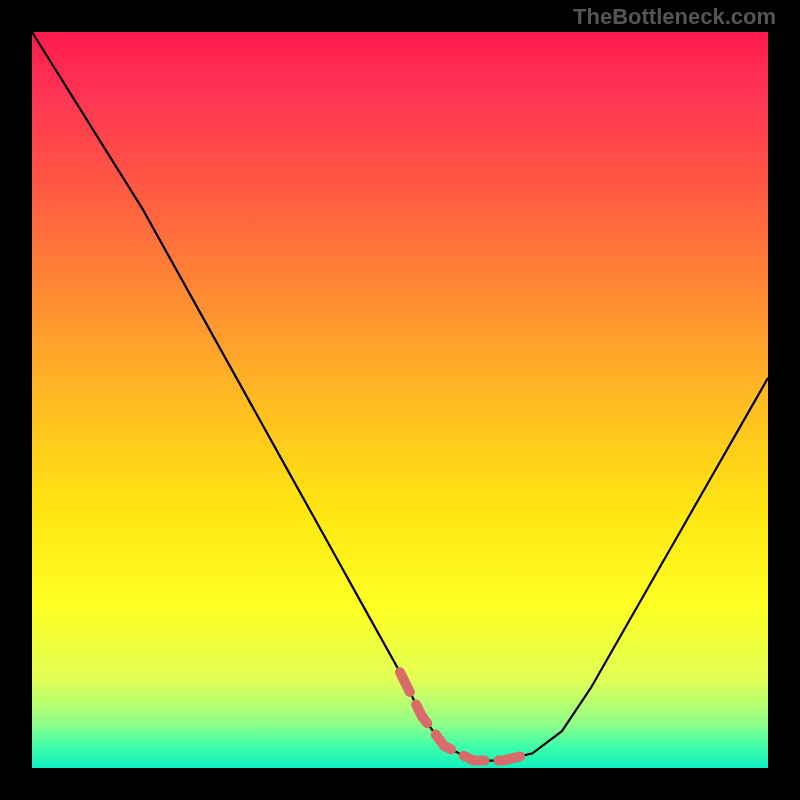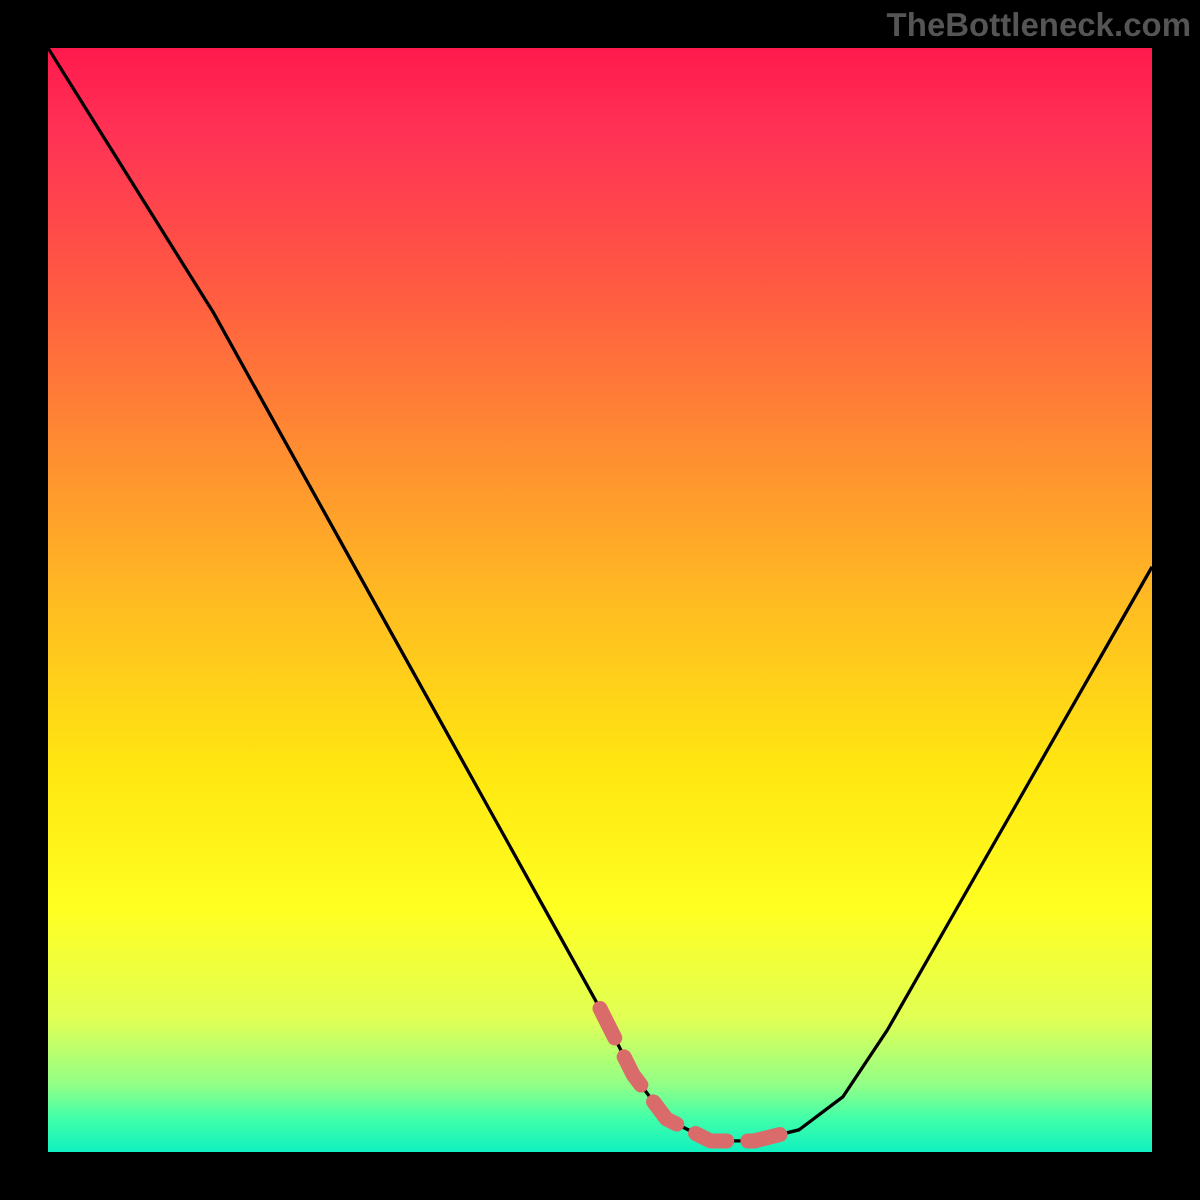--- a/index.html
+++ b/index.html
@@ -7,21 +7,21 @@
     width: 800px;
     height: 800px;
     background: #000;
     position: relative;
     font-family: Arial, sans-serif;
     overflow: hidden;
   }
   .watermark {
     position: absolute;
     top: 4px;
-    right: 6px;
+    right: 24px;
     color: #555;
     font-size: 22px;
     font-weight: bold;
     z-index: 10;
   }
   .plot-area {
     position: absolute;
     left: 32px;
     top: 32px;
     width: 736px;

